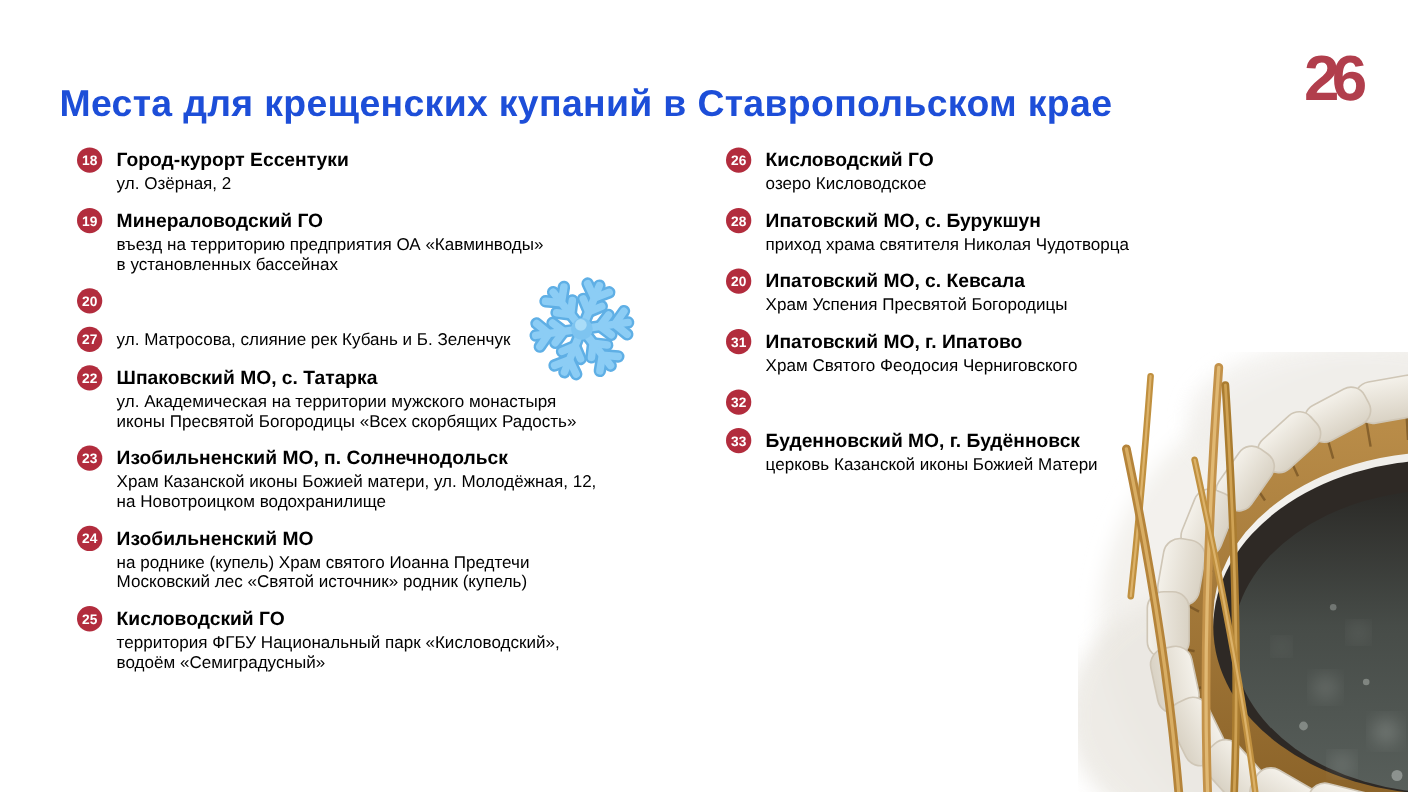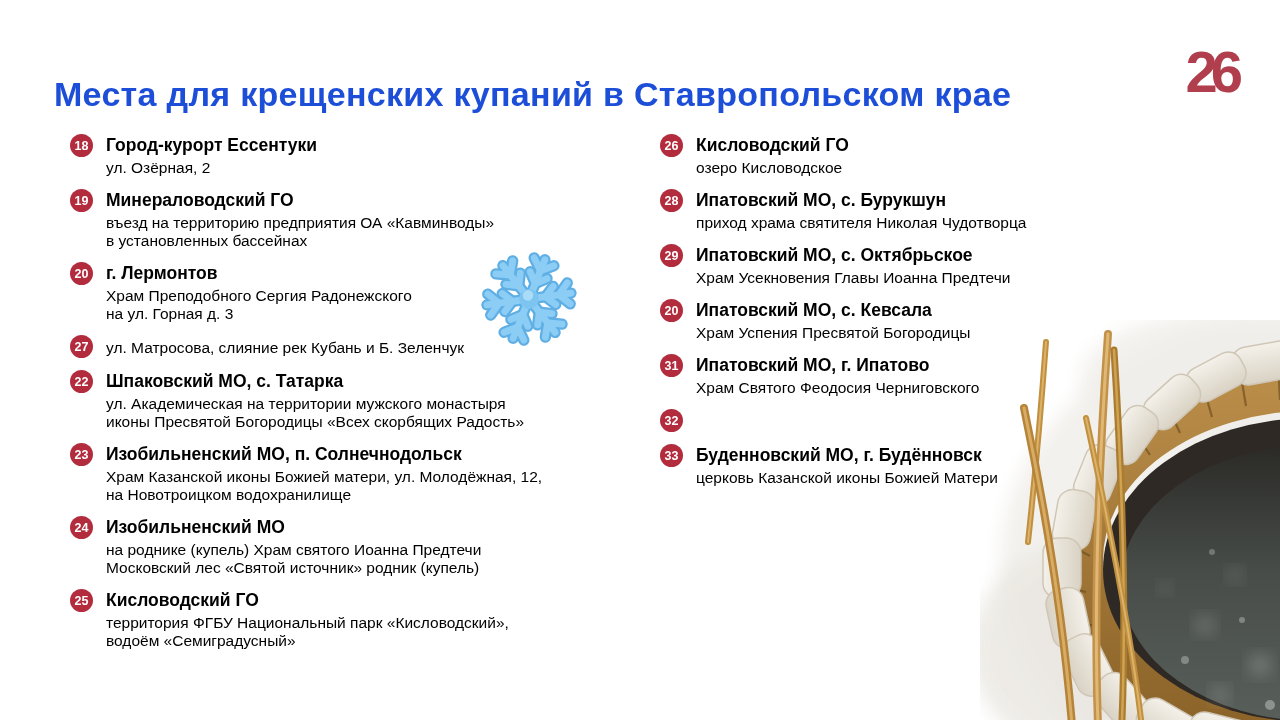--- a/index.html
+++ b/index.html
@@ -70,25 +70,20 @@
       <div class="badge">19</div>
       <div class="item-text">
         <div class="item-title">Минераловодский ГО</div>
         <div class="item-desc">въезд на территорию предприятия ОА «Кавминводы»
 в установленных бассейнах</div>
       </div>
     </div>
 
     <div class="item">
       <div class="badge">20</div>
-      <div class="item-text">
-        <div class="item-title">г. Лермонтов</div>
-        <div class="item-desc">Храм Преподобного Сергия Радонежского
-на ул. Горная д. 3</div>
-      </div>
     </div>
 
     <div class="item">
       <div class="badge">27</div>
       <div class="item-text">
         <div class="item-desc">ул. Матросова, слияние рек Кубань и Б. Зеленчук</div>
       </div>
     </div>
 
     <div class="item">
@@ -141,27 +136,20 @@
 
 
     <div class="item">
       <div class="badge">28</div>
       <div class="item-text">
         <div class="item-title">Ипатовский МО, с. Бурукшун</div>
         <div class="item-desc">приход храма святителя Николая Чудотворца</div>
       </div>
     </div>
 
-    <div class="item">
-      <div class="badge">29</div>
-      <div class="item-text">
-        <div class="item-title">Ипатовский МО, с. Октябрьское</div>
-        <div class="item-desc">Храм Усекновения Главы Иоанна Предтечи</div>
-      </div>
-    </div>
 
     <div class="item">
       <div class="badge">20</div>
       <div class="item-text">
         <div class="item-title">Ипатовский МО, с. Кевсала</div>
         <div class="item-desc">Храм Успения Пресвятой Богородицы</div>
       </div>
     </div>
 
     <div class="item">

